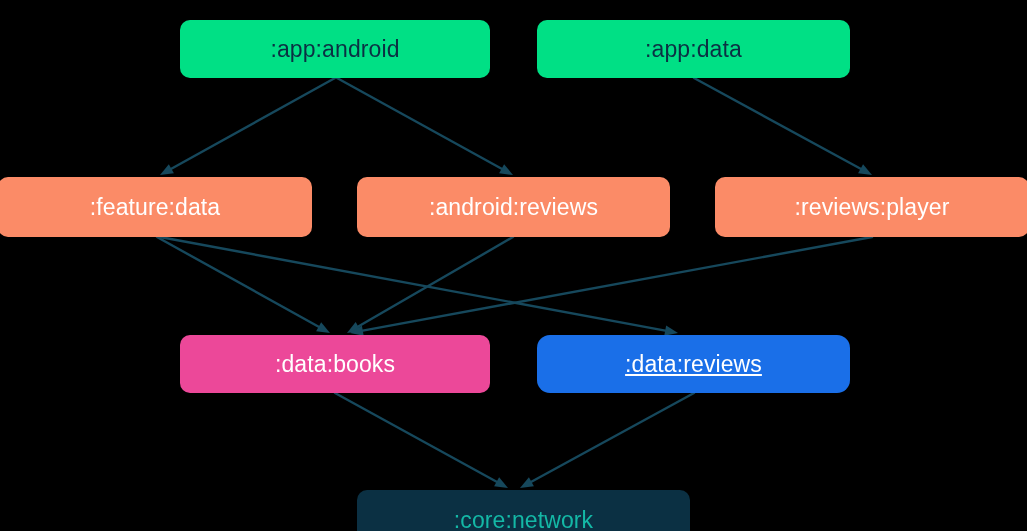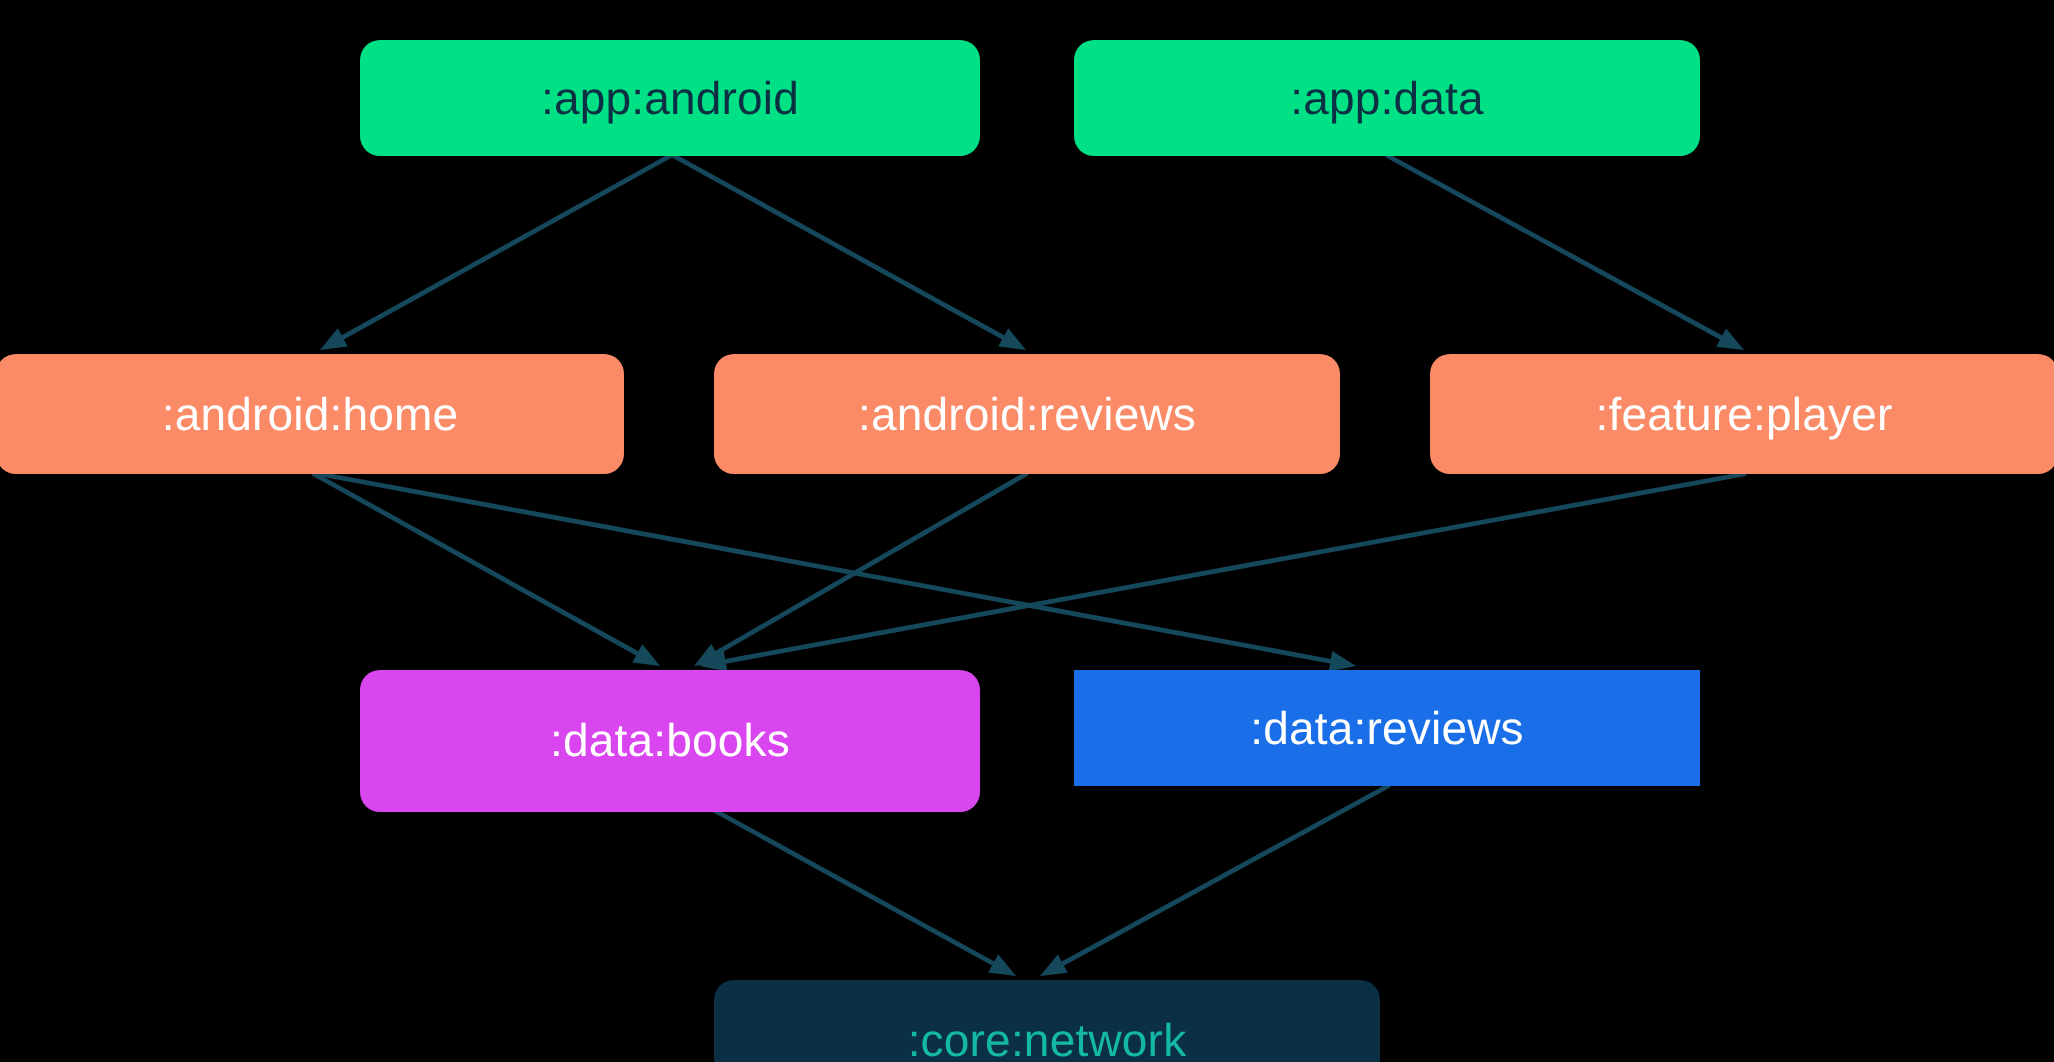--- a/index.html
+++ b/index.html
@@ -90,32 +90,32 @@
     </svg>
 
   <div id="node-layer">
       <div class="graph-node" style="left: 180px; top: 0px; width: 310px; height: 58px; background: rgb(0, 224, 133); color: rgb(11, 48, 67); font-size: 23px; border-radius: 10px;">
         <span class="node-label">:app:android</span>
       </div>
       <div class="graph-node" style="left: 537px; top: 0px; width: 313px; height: 58px; background: rgb(0, 224, 133); color: rgb(11, 48, 67); font-size: 23px; border-radius: 10px;">
         <span class="node-label">:app:data</span>
       </div>
       <div class="graph-node" style="left: -2px; top: 157px; width: 314px; height: 60px; background: rgb(251, 139, 103); color: rgb(255, 255, 255); font-size: 23px; border-radius: 10px;">
-        <span class="node-label">:android:home</span>
+        <span class="node-label">:feature:data</span>
       </div>
       <div class="graph-node" style="left: 357px; top: 157px; width: 313px; height: 60px; background: rgb(251, 139, 103); color: rgb(255, 255, 255); font-size: 23px; border-radius: 10px;">
         <span class="node-label">:android:reviews</span>
       </div>
       <div class="graph-node" style="left: 715px; top: 157px; width: 314px; height: 60px; background: rgb(251, 139, 103); color: rgb(255, 255, 255); font-size: 23px; border-radius: 10px;">
-        <span class="node-label">:feature:player</span>
+        <span class="node-label">:reviews:player</span>
       </div>
-      <div class="graph-node" style="left: 180px; top: 315px; width: 310px; height: 71px; background: #d946ef; color: rgb(255, 255, 255); font-size: 23px; border-radius: 10px;">
+      <div class="graph-node" style="left: 180px; top: 315px; width: 310px; height: 58px; background: #ec4899; color: rgb(255, 255, 255); font-size: 23px; border-radius: 10px;">
         <span class="node-label">:data:books</span>
       </div>
-      <div class="graph-node" style="left: 537px; top: 315px; width: 313px; height: 58px; background: rgb(26, 111, 232); color: rgb(255, 255, 255); font-size: 23px; border-radius: 0;">
+      <div class="graph-node" style="left: 537px; top: 315px; width: 313px; height: 58px; background: rgb(26, 111, 232); color: rgb(255, 255, 255); font-size: 23px; border-radius: 13px; text-decoration: underline;">
         <span class="node-label">:data:reviews</span>
       </div>
       <div class="graph-node" style="left: 357px; top: 470px; width: 333px; height: 60px; background: rgb(11, 48, 67); color: #14b8a6; font-size: 23px; border-radius: 10px;">
         <span class="node-label">:core:network</span>
       </div>
     </div>
 
 </div>
 
 </body></html>

